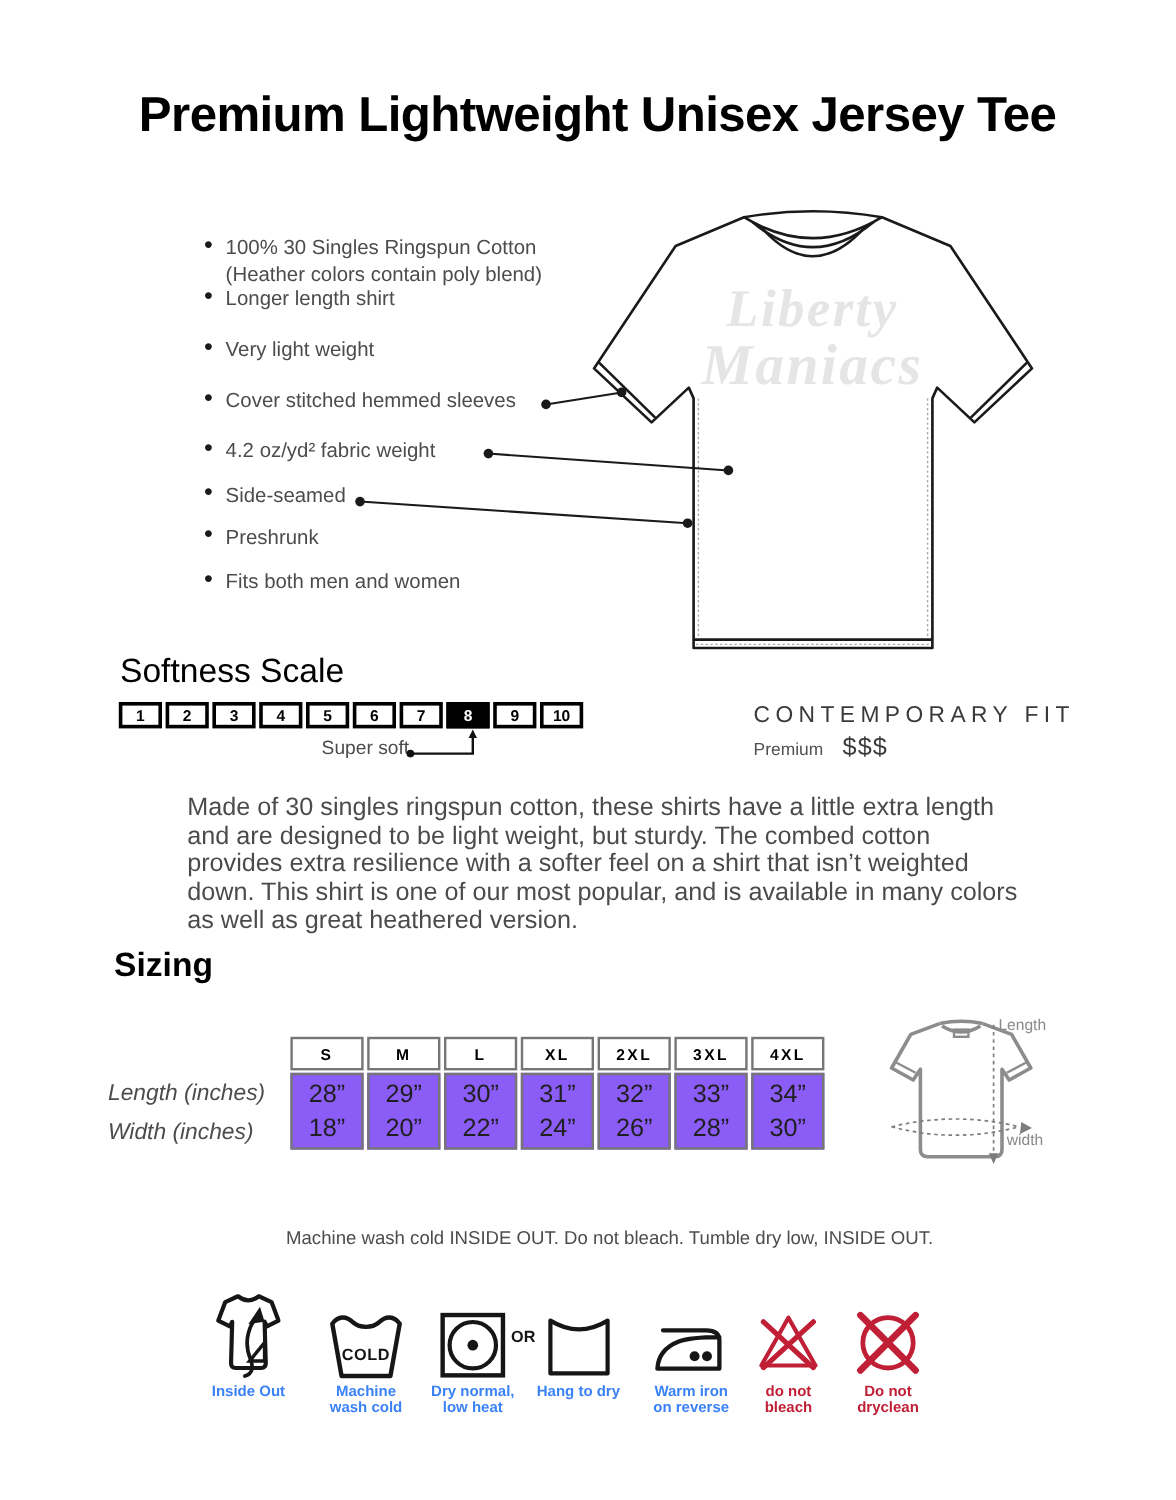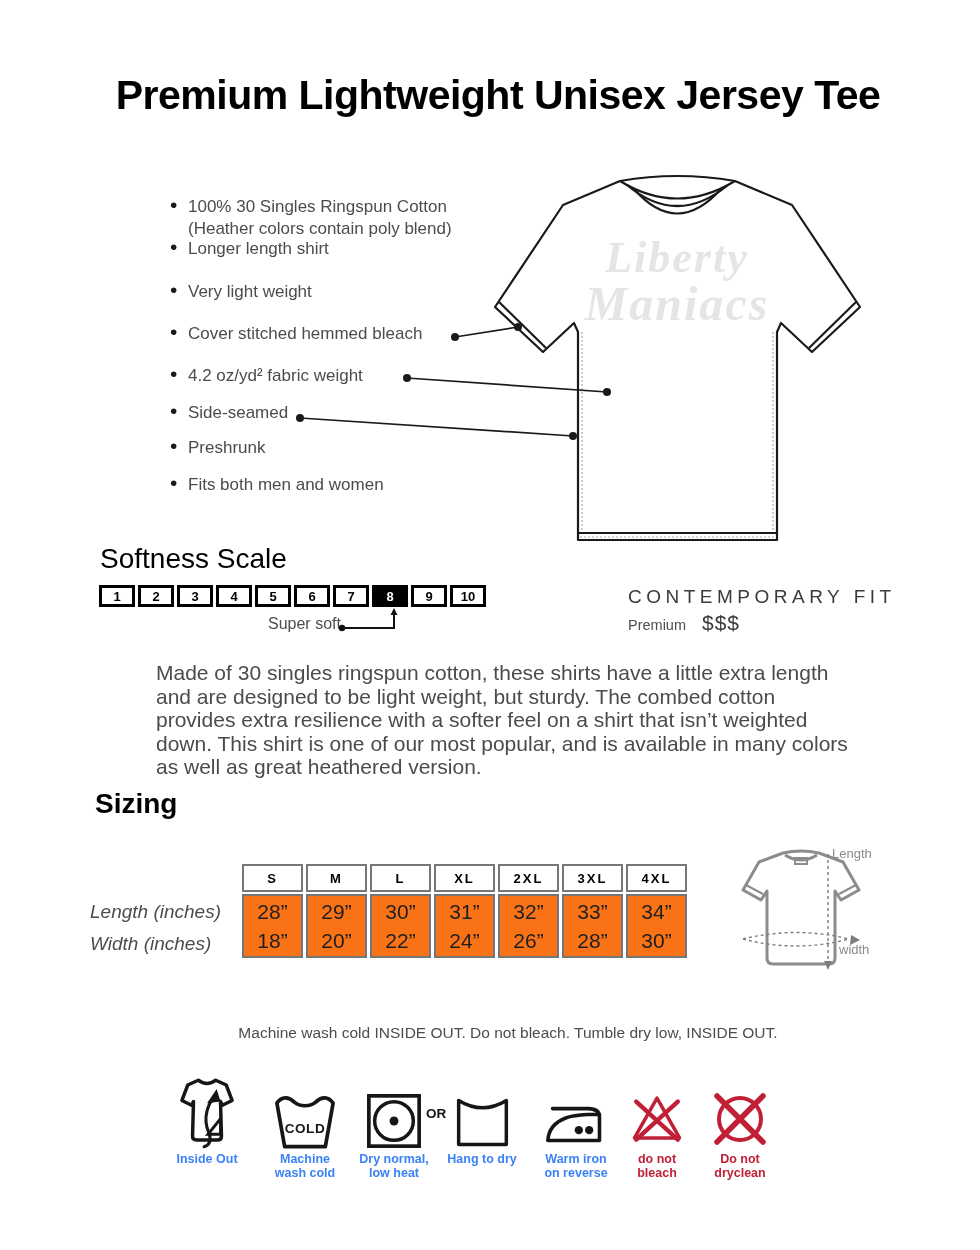--- a/index.html
+++ b/index.html
@@ -48,21 +48,21 @@
   
   .sizing-title{position:absolute;left:95px;top:788px;margin:0;
     font-size:28px;font-weight:bold;color:#000;}
   .rl{position:absolute;left:90px;font-size:19px;color:#4c4c4c;font-style:italic;}
   .rl1{top:901px}.rl2{top:933px}
   .size-table{position:absolute;left:242px;top:864px;display:flex;gap:3px;}
   .col{width:61px;}
   .hd{height:24px;border:2px solid #767676;background:#fff;
     display:flex;align-items:center;justify-content:center;
     font-size:13px;font-weight:bold;letter-spacing:2px;color:#000;}
-  .vals{border:2px solid #767676;margin-top:2px;height:60px;background:#f97316;
+  .vals{border:2px solid #767676;margin-top:2px;height:60px;background:#8b5cf6;
     display:flex;flex-direction:column;justify-content:center;
     text-align:center;font-size:21px;color:#1f1f1f;}
   .vals div{line-height:29px;}
   .mini{position:absolute;left:733px;top:840px;}
   .mlabel{font-size:13px;fill:#8a8a8a;}
 
   
   .care-text{position:absolute;top:1024px;left:0;right:0;margin:0;
     text-align:center;font-size:15.5px;color:#4c4c4c;padding-left:36px;}
   .ci{position:absolute;top:1074px;height:76px;width:90px;
@@ -81,21 +81,21 @@
 <body>
 
 <div>
 
   <h1 class="page-title">Premium Lightweight Unisex Jersey Tee</h1>
 
   <ul class="features">
     <li class="feat f0">100% 30 Singles Ringspun Cotton (Heather colors contain poly blend)</li>
     <li class="feat f1">Longer length shirt</li>
     <li class="feat f2">Very light weight</li>
-    <li class="feat f3">Cover stitched hemmed bleach</li>
+    <li class="feat f3">Cover stitched hemmed sleeves</li>
     <li class="feat f4">4.2 oz/yd² fabric weight</li>
     <li class="feat f5">Side-seamed</li>
     <li class="feat f6">Preshrunk</li>
     <li class="feat f7">Fits both men and women</li>
   </ul>
 
   <svg class="hero" width="980" height="660" viewBox="0 0 980 660">
     <g stroke="#1a1a1a" stroke-width="2.2" fill="none" stroke-linejoin="round">
       <path fill="#ffffff" d="M620,181 L563,205 L495,307 L543,352 L574,323 L578,332 L578,540 L777,540 L777,332 L781,323 L812,352 L860,307 L792,205 L735,181 Q677,171 620,181 Z"></path>
       <path d="M620,181 Q677,216 735,181"></path>

